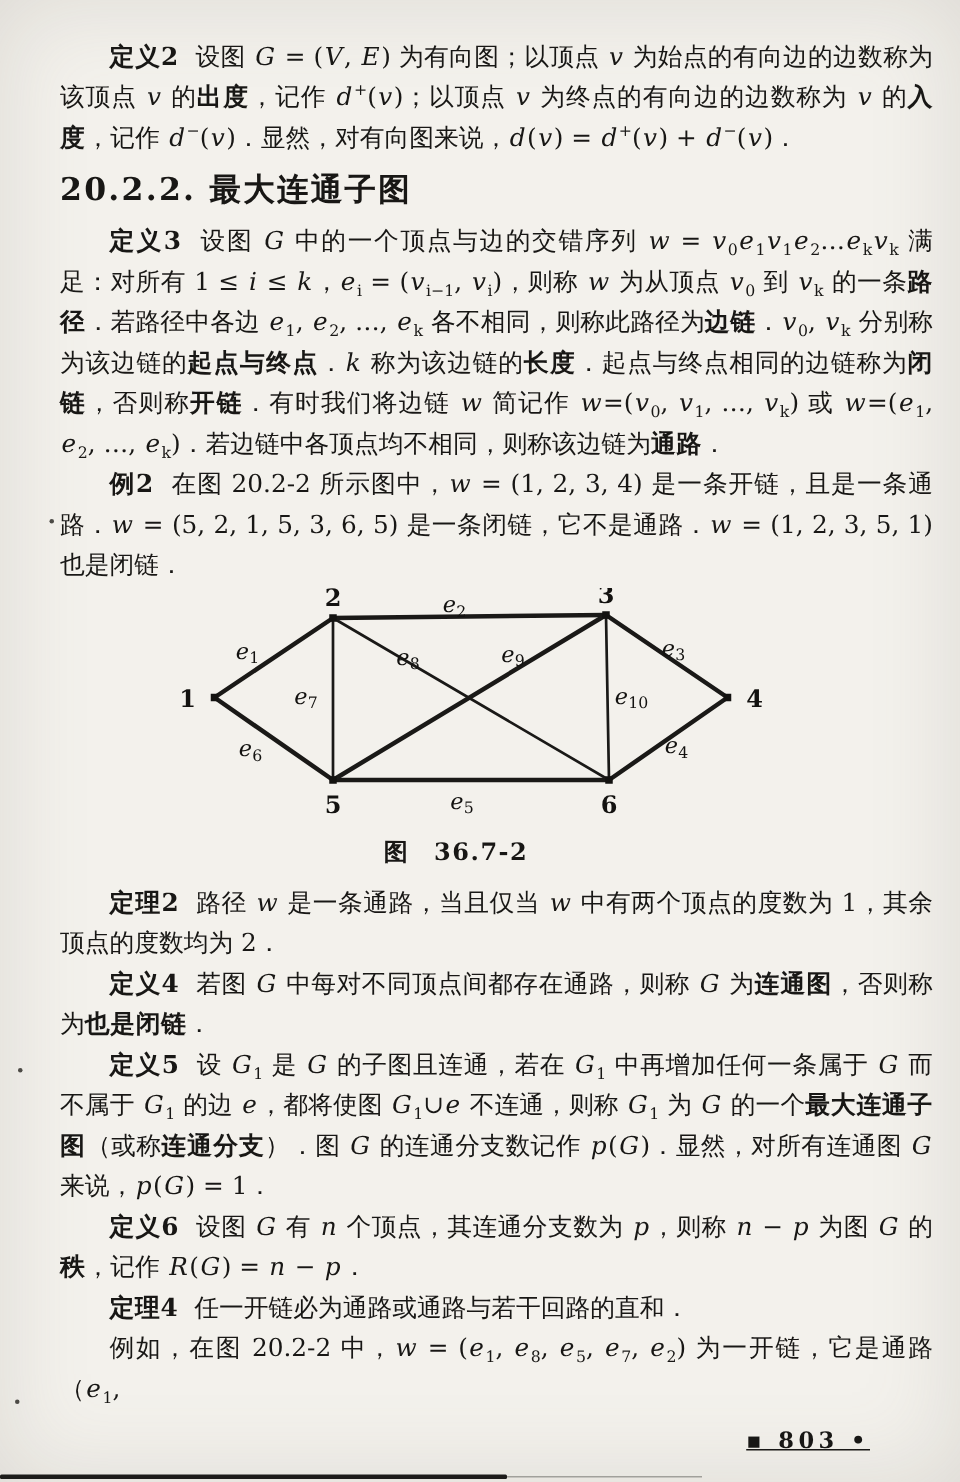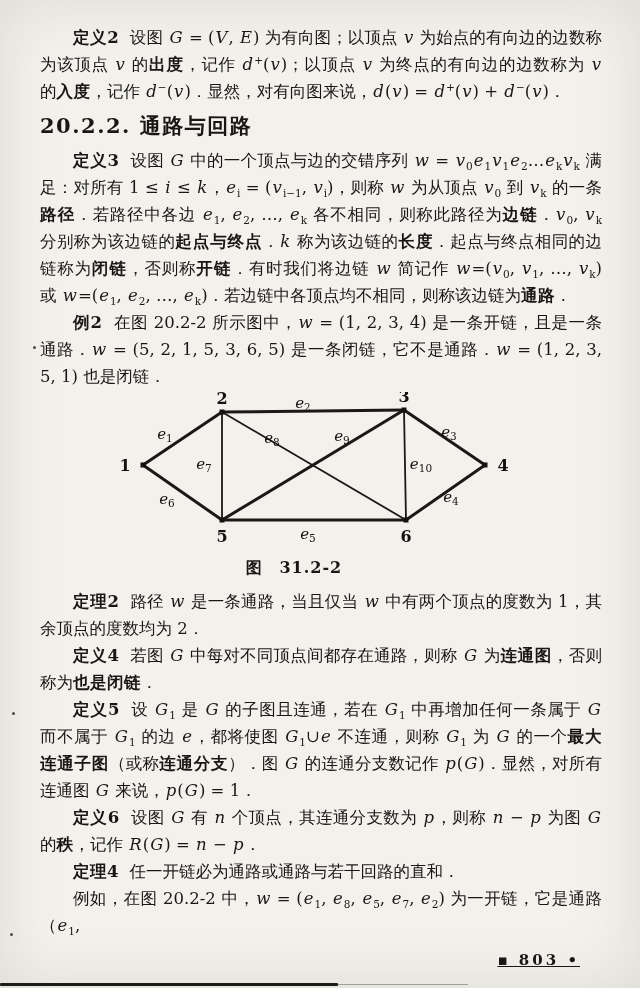--- a/index.html
+++ b/index.html
@@ -3,21 +3,21 @@
 <meta charset="utf-8">
 <style>
   html,body{margin:0;padding:0;}
   body{
     width:640px;height:988px;overflow:hidden;
     background:#e9e7e2;
     font-family:"DejaVu Serif","Liberation Serif",serif;
   }
   .page{
     position:relative;width:640px;height:988px;box-sizing:border-box;
-    padding:24px 38px 0 40px;
+    padding:24px 18px 0 40px;
     background:#f3f1ec;
     box-shadow:inset 0 0 60px rgba(120,115,105,.18);
     color:#181715;
   }
   .para{
     font-size:16.5px;line-height:27px;text-align:justify;
     text-indent:2em;margin:0;
   }
   .para b{font-weight:bold;letter-spacing:.5px;}
   i.m{font-style:italic;font-family:"DejaVu Serif",serif;padding:0 1px;}
@@ -55,21 +55,21 @@
   .d1{left:12px;top:712px;width:3px;height:3px;}
   .d2{left:33px;top:346px;width:3px;height:3px;}
   .d3{left:10px;top:933px;width:3px;height:3px;}
 </style>
 </head>
 <body>
 
 <div class="page">
   <div id="doc">
       <div class="para"><b>定义2</b>&nbsp; 设图 <i class="m">G</i> = (<i class="m">V</i>, <i class="m">E</i>) 为有向图；以顶点 <i class="m">v</i> 为始点的有向边的边数称为该顶点 <i class="m">v</i> 的<b>出度</b>，记作 <i class="m">d</i><sup>+</sup>(<i class="m">v</i>)；以顶点 <i class="m">v</i> 为终点的有向边的边数称为 <i class="m">v</i> 的<b>入度</b>，记作 <i class="m">d</i><sup>−</sup>(<i class="m">v</i>)．显然，对有向图来说，<i class="m">d</i>(<i class="m">v</i>) = <i class="m">d</i><sup>+</sup>(<i class="m">v</i>) + <i class="m">d</i><sup>−</sup>(<i class="m">v</i>)．</div>
-      <div class="heading">20.2.2. 通路与回路</div>
+      <div class="heading">20.2.2. 最大连通子图</div>
       <div class="para"><b>定义3</b>&nbsp; 设图 <i class="m">G</i> 中的一个顶点与边的交错序列 <i class="m">w</i> = <i class="m">v</i><sub>0</sub><i class="m">e</i><sub>1</sub><i class="m">v</i><sub>1</sub><i class="m">e</i><sub>2</sub>…<i class="m">e</i><sub>k</sub><i class="m">v</i><sub>k</sub> 满足：对所有 1 ≤ <i class="m">i</i> ≤ <i class="m">k</i>，<i class="m">e</i><sub>i</sub> = (<i class="m">v</i><sub>i−1</sub>, <i class="m">v</i><sub>i</sub>)，则称 <i class="m">w</i> 为从顶点 <i class="m">v</i><sub>0</sub> 到 <i class="m">v</i><sub>k</sub> 的一条<b>路径</b>．若路径中各边 <i class="m">e</i><sub>1</sub>, <i class="m">e</i><sub>2</sub>, …, <i class="m">e</i><sub>k</sub> 各不相同，则称此路径为<b>边链</b>．<i class="m">v</i><sub>0</sub>, <i class="m">v</i><sub>k</sub> 分别称为该边链的<b>起点与终点</b>．<i class="m">k</i> 称为该边链的<b>长度</b>．起点与终点相同的边链称为<b>闭链</b>，否则称<b>开链</b>．有时我们将边链 <i class="m">w</i> 简记作 <i class="m">w</i>=(<i class="m">v</i><sub>0</sub>, <i class="m">v</i><sub>1</sub>, …, <i class="m">v</i><sub>k</sub>) 或 <i class="m">w</i>=(<i class="m">e</i><sub>1</sub>, <i class="m">e</i><sub>2</sub>, …, <i class="m">e</i><sub>k</sub>)．若边链中各顶点均不相同，则称该边链为<b>通路</b>．</div>
       <div class="para"><b>例2</b>&nbsp; 在图 20.2-2 所示图中，<i class="m">w</i> = (1, 2, 3, 4) 是一条开链，且是一条通路．<i class="m">w</i> = (5, 2, 1, 5, 3, 6, 5) 是一条闭链，它不是通路．<i class="m">w</i> = (1, 2, 3, 5, 1) 也是闭链．</div>
       <div class="figure">
         <svg viewBox="0 0 640 164" width="640" height="164">
           <line x1="143" y1="73" x2="222" y2="20" stroke-width="3"></line>
           <line x1="222" y1="20" x2="404" y2="18" stroke-width="3"></line>
           <line x1="404" y1="18" x2="485" y2="73" stroke-width="3"></line>
           <line x1="406" y1="128" x2="485" y2="73" stroke-width="3"></line>
           <line x1="222" y1="128" x2="406" y2="128" stroke-width="3"></line>
           <line x1="143" y1="73" x2="222" y2="128" stroke-width="3"></line>
@@ -94,21 +94,21 @@
           <rect x="401.5" y="15.5" width="5" height="5" class="v"></rect>
           <text x="404" y="10" text-anchor="middle" class="vlabel">3</text>
           <rect x="482.5" y="70.5" width="5" height="5" class="v"></rect>
           <text x="503" y="79" text-anchor="middle" class="vlabel">4</text>
           <rect x="219.5" y="125.5" width="5" height="5" class="v"></rect>
           <text x="222" y="150" text-anchor="middle" class="vlabel">5</text>
           <rect x="403.5" y="125.5" width="5" height="5" class="v"></rect>
           <text x="406" y="150" text-anchor="middle" class="vlabel">6</text>
         </svg>
       </div>
-      <div class="caption">图 31.2-2</div>
+      <div class="caption">图 36.7-2</div>
       <div class="para"><b>定理2</b>&nbsp; 路径 <i class="m">w</i> 是一条通路，当且仅当 <i class="m">w</i> 中有两个顶点的度数为 1，其余顶点的度数均为 2．</div>
       <div class="para"><b>定义4</b>&nbsp; 若图 <i class="m">G</i> 中每对不同顶点间都存在通路，则称 <i class="m">G</i> 为<b>连通图</b>，否则称为<b>也是闭链</b>．</div>
       <div class="para"><b>定义5</b>&nbsp; 设 <i class="m">G</i><sub>1</sub> 是 <i class="m">G</i> 的子图且连通，若在 <i class="m">G</i><sub>1</sub> 中再增加任何一条属于 <i class="m">G</i> 而不属于 <i class="m">G</i><sub>1</sub> 的边 <i class="m">e</i>，都将使图 <i class="m">G</i><sub>1</sub>∪<i class="m">e</i> 不连通，则称 <i class="m">G</i><sub>1</sub> 为 <i class="m">G</i> 的一个<b>最大连通子图</b>（或称<b>连通分支</b>）．图 <i class="m">G</i> 的连通分支数记作 <i class="m">p</i>(<i class="m">G</i>)．显然，对所有连通图 <i class="m">G</i> 来说，<i class="m">p</i>(<i class="m">G</i>) = 1．</div>
       <div class="para"><b>定义6</b>&nbsp; 设图 <i class="m">G</i> 有 <i class="m">n</i> 个顶点，其连通分支数为 <i class="m">p</i>，则称 <i class="m">n</i> − <i class="m">p</i> 为图 <i class="m">G</i> 的<b>秩</b>，记作 <i class="m">R</i>(<i class="m">G</i>) = <i class="m">n</i> − <i class="m">p</i>．</div>
       <div class="para"><b>定理4</b>&nbsp; 任一开链必为通路或通路与若干回路的直和．</div>
       <div class="para">例如，在图 20.2-2 中，<i class="m">w</i> = (<i class="m">e</i><sub>1</sub>, <i class="m">e</i><sub>8</sub>, <i class="m">e</i><sub>5</sub>, <i class="m">e</i><sub>7</sub>, <i class="m">e</i><sub>2</sub>) 为一开链，它是通路（<i class="m">e</i><sub>1</sub>,</div>
     </div>
   <div class="pageno">▪ 803 •</div>
   <div class="artifact-bottom"></div>
   <div class="artifact-bottom2"></div>

